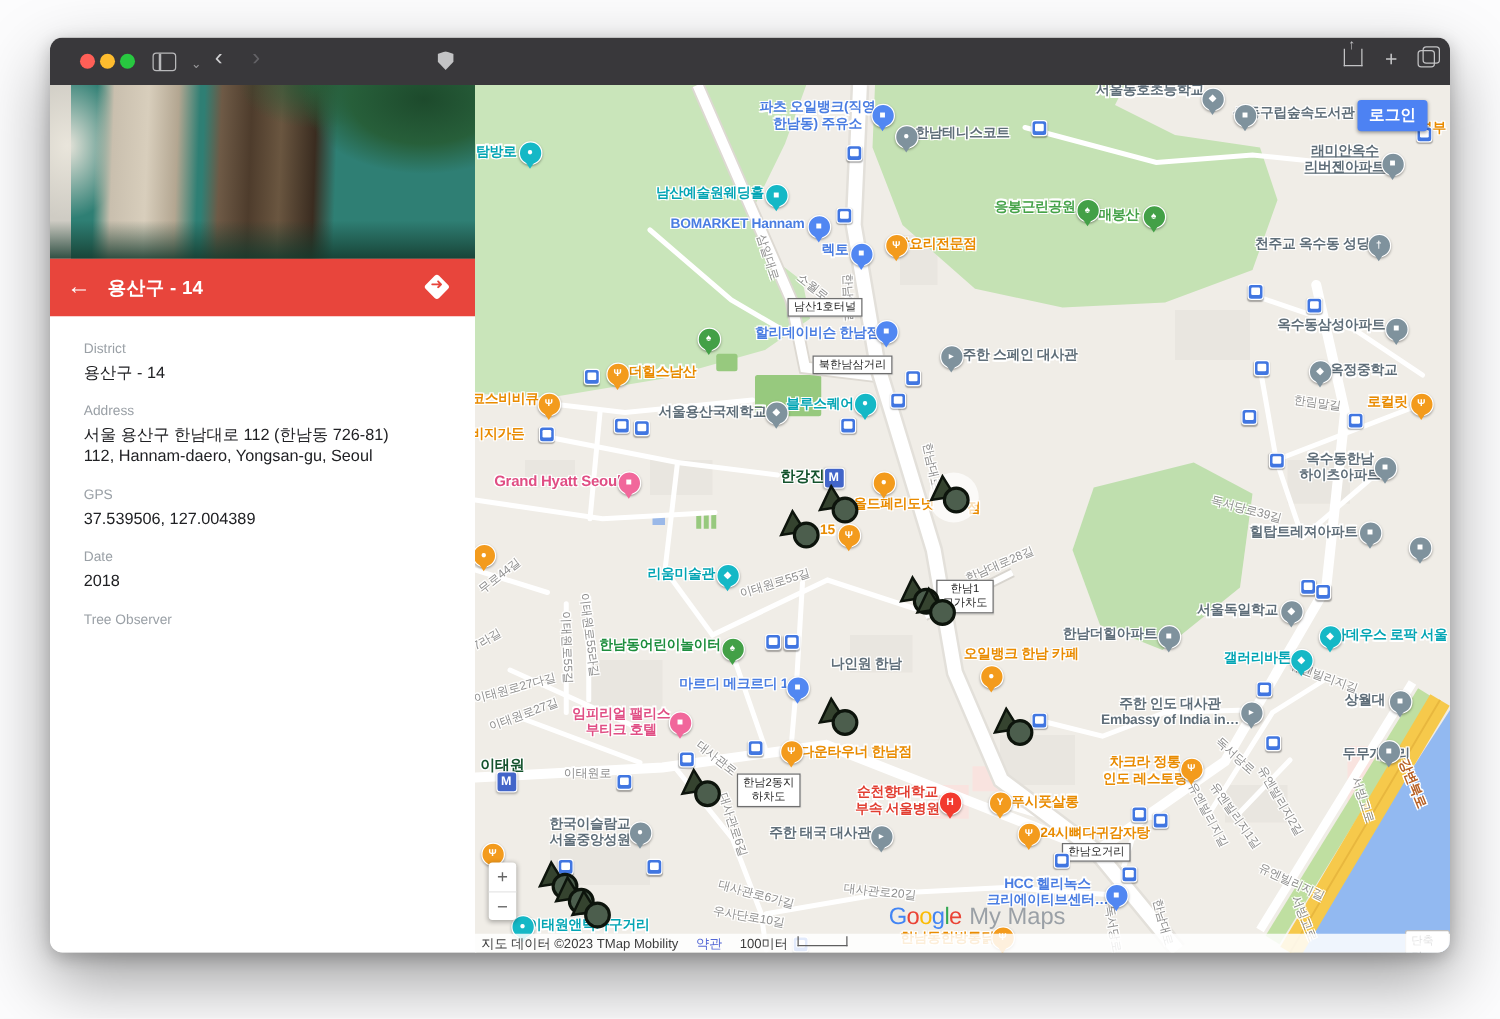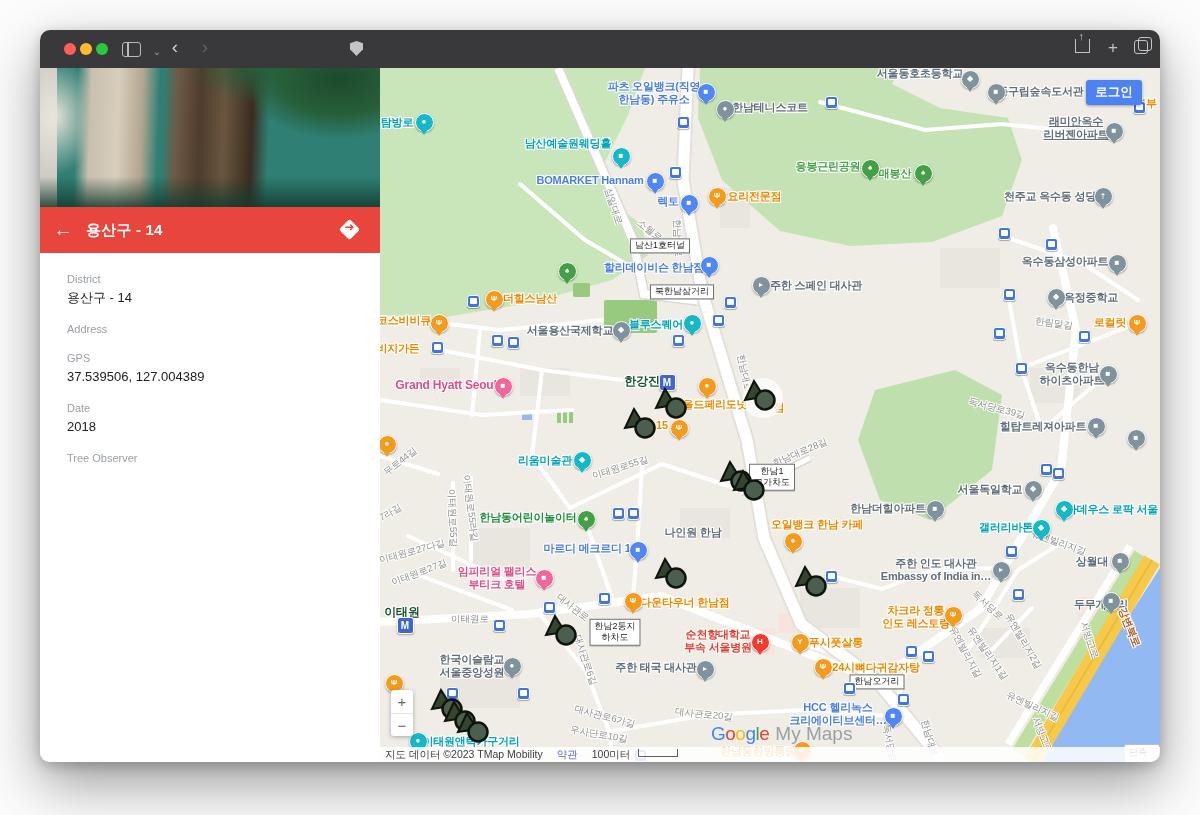--- a/index.html
+++ b/index.html
@@ -121,20 +121,22 @@
         <span id="dir-arrow">➜</span>
       </span>
     </div>
     <div id="fields">
           <div class="fgroup">
             <div class="flabel">District</div>
             <div class="fvalue">용산구 - 14</div>
           </div>
           <div class="fgroup">
             <div class="flabel">Address</div>
+            <div class="fvalue">서울 용산구 한남대로 112 (한남동 726-81)
+112, Hannam-daero, Yongsan-gu, Seoul</div>
           </div>
           <div class="fgroup">
             <div class="flabel">GPS</div>
             <div class="fvalue">37.539506, 127.004389</div>
           </div>
           <div class="fgroup">
             <div class="flabel">Date</div>
             <div class="fvalue">2018</div>
           </div>
           <div class="fgroup">
@@ -219,21 +221,21 @@
       <path d="M760,486 L638,684" stroke="#bfdfa1" stroke-width="13" fill="none"></path>
       <path d="M772,492 L652,694" stroke="#f6c94b" stroke-width="18" fill="none"></path>
       <path d="M772,492 L652,694" stroke="#e8b73e" stroke-width="1.5" fill="none"></path>
       <path d="M750,478 L628,676" stroke="#ffffff" stroke-width="7" fill="none"></path>
     </svg>
     <div id="map-overlay">
           <div class="ml c-t" style="left: 17px; top: 54px; transform: translate(-50%, -50%) rotate(0deg);">탐방로</div>
           <div class="ml c-b" style="left: 274px; top: 25px; transform: translate(-50%, -50%) rotate(0deg);">파츠 오일뱅크(직영
 한남동) 주유소</div>
           <div class="ml c-g" style="left: 390px; top: 39px; transform: translate(-50%, -50%) rotate(0deg);">한남테니스코트</div>
-          <div class="ml c-t" style="left: 188px; top: 75px; transform: translate(-50%, -50%) rotate(0deg);">남산예술원웨딩홀</div>
+          <div class="ml c-t" style="left: 188px; top: 87px; transform: translate(-50%, -50%) rotate(0deg);">남산예술원웨딩홀</div>
           <div class="ml c-b" style="left: 210px; top: 112px; transform: translate(-50%, -50%) rotate(0deg);">BOMARKET Hannam</div>
           <div class="ml c-b" style="left: 288px; top: 133px; transform: translate(-50%, -50%) rotate(0deg);">렉토</div>
           <div class="ml c-o" style="left: 369px; top: 128px; transform: translate(-50%, -50%) rotate(0deg);">닭요리전문점</div>
           <div class="ml c-g" style="left: 540px; top: 5px; transform: translate(-50%, -50%) rotate(0deg);">서울동호초등학교</div>
           <div class="ml c-g" style="left: 655px; top: 23px; transform: translate(-50%, -50%) rotate(0deg);">성동구립숲속도서관</div>
           <div class="ml c-g" style="left: 696px; top: 60px; transform: translate(-50%, -50%) rotate(0deg); text-decoration: underline;">래미안옥수
 리버젠아파트</div>
           <div class="ml c-gn" style="left: 448px; top: 98px; transform: translate(-50%, -50%) rotate(0deg);">응봉근린공원</div>
           <div class="ml c-gn" style="left: 515px; top: 105px; transform: translate(-50%, -50%) rotate(0deg);">매봉산</div>
           <div class="ml c-g" style="left: 670px; top: 128px; transform: translate(-50%, -50%) rotate(0deg);">천주교 옥수동 성당</div>

